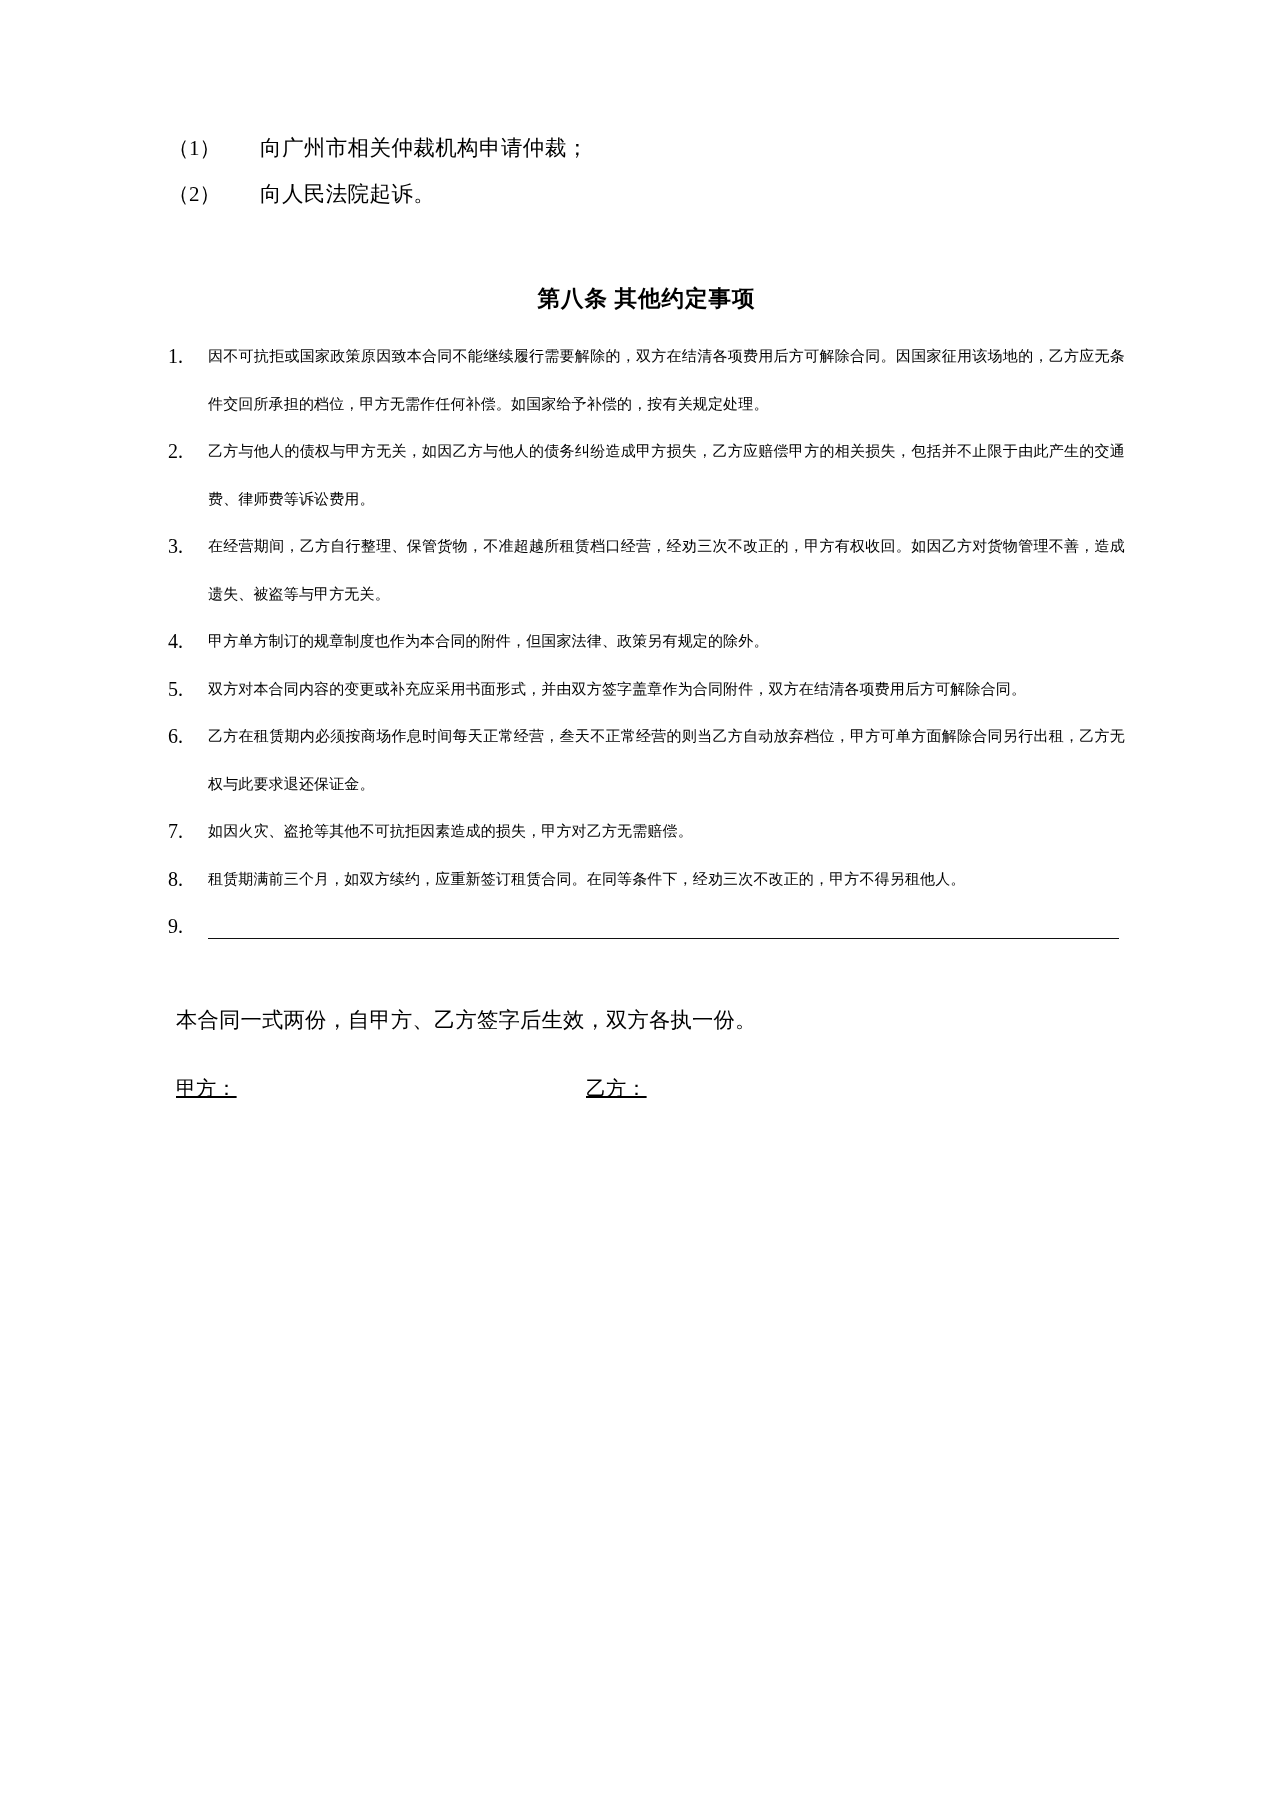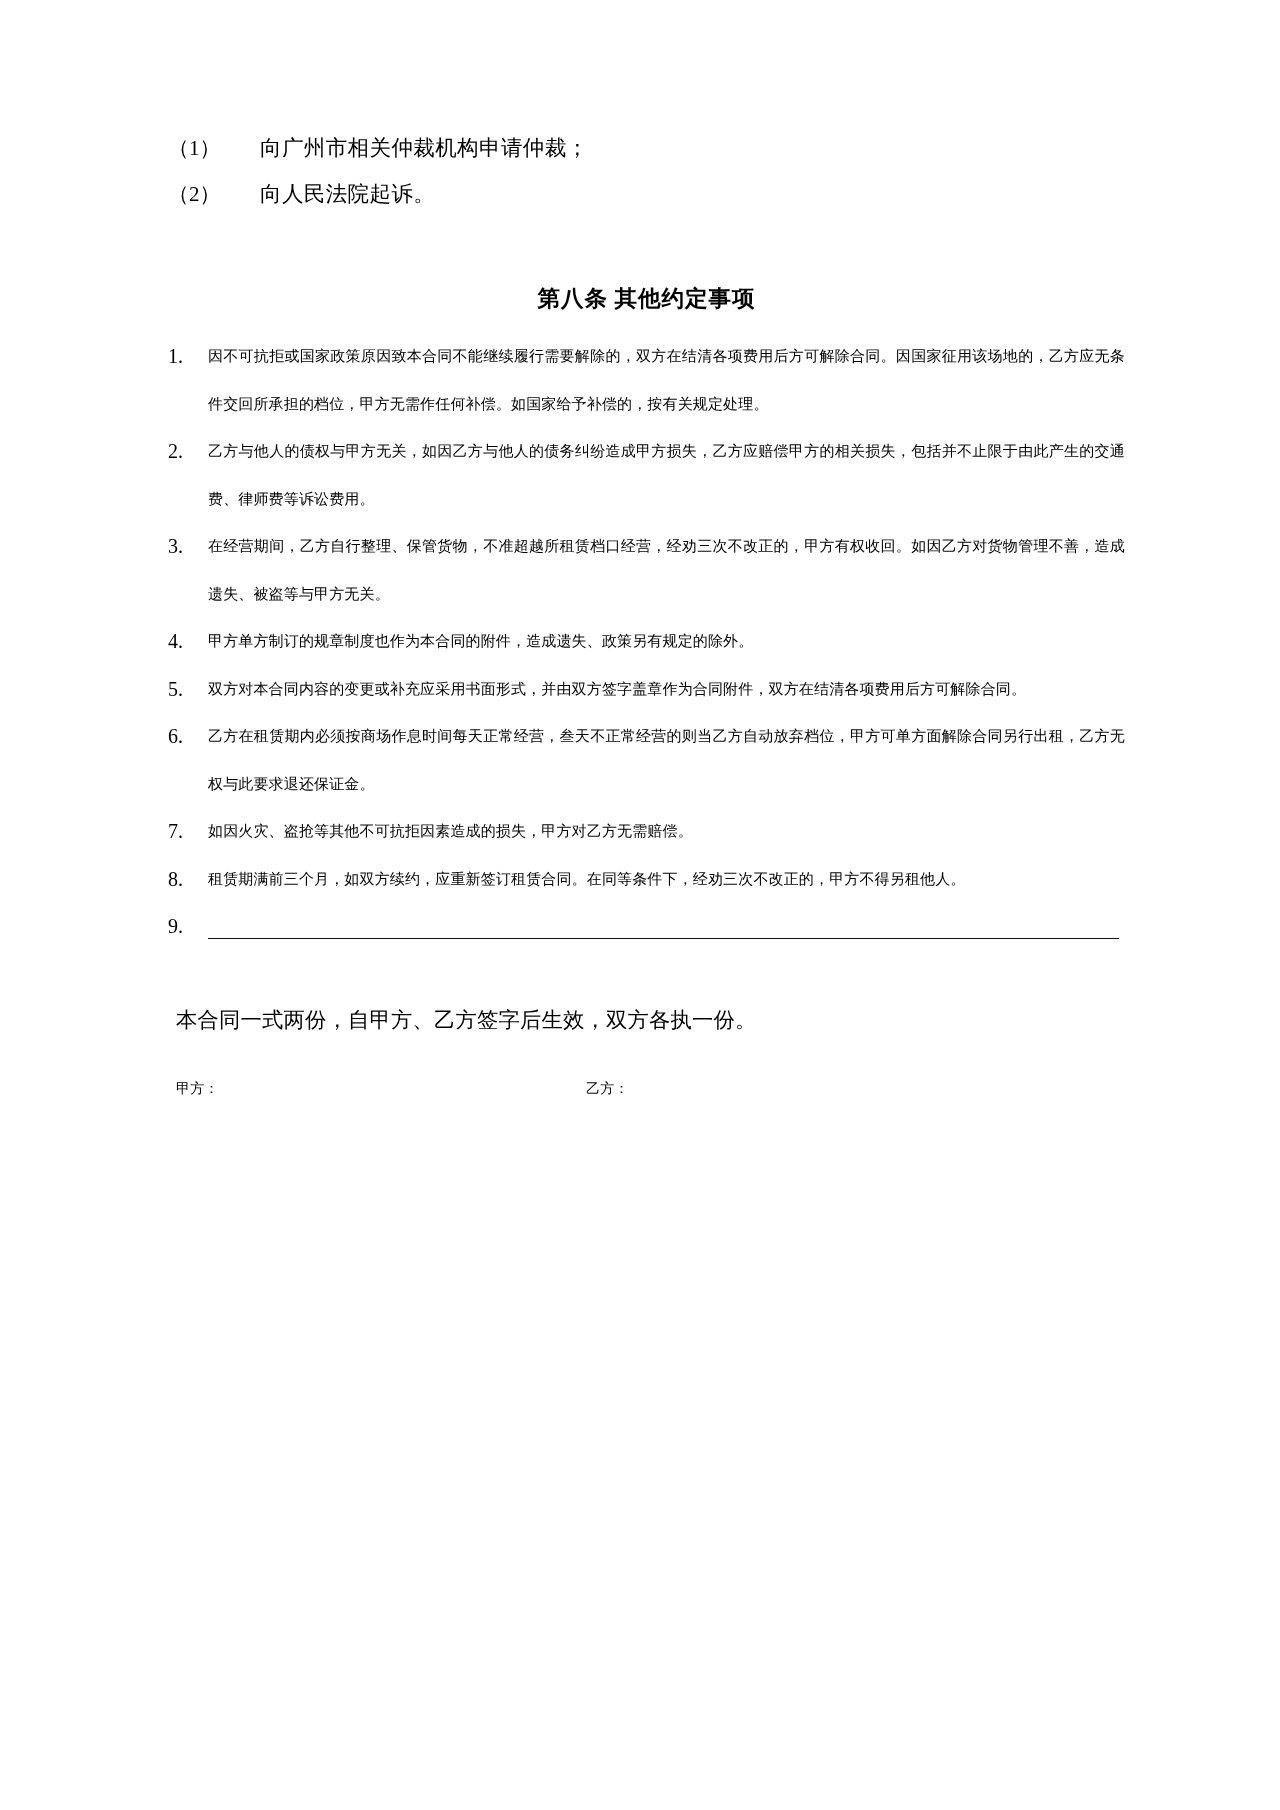--- a/index.html
+++ b/index.html
@@ -98,25 +98,26 @@
   
   .closing {
     margin-top: 46px;
     font-size: 21.3px;
     line-height: 47.5px;
     padding-left: 8px;
     letter-spacing: 0.2px;
   }
   .signature-row {
     display: flex;
-    font-size: 14px;
+    font-size: 20px;
     line-height: 47.5px;
     padding-left: 8px;
     margin-top: 2px;
     letter-spacing: 0.2px;
+    text-decoration: underline;
   }
   .signature-row .party-a {
     width: 410px;
     flex: 0 0 auto;
   }
   .signature-row .party-b {
     flex: 0 0 auto;
   }
 </style>
 </head>
@@ -145,21 +146,21 @@
     <li class="term">
       <span class="num">2.</span>
       <span class="text">乙方与他人的债权与甲方无关，如因乙方与他人的债务纠纷造成甲方损失，乙方应赔偿甲方的相关损失，包括并不止限于由此产生的交通费、律师费等诉讼费用。</span>
     </li>
     <li class="term">
       <span class="num">3.</span>
       <span class="text">在经营期间，乙方自行整理、保管货物，不准超越所租赁档口经营，经劝三次不改正的，甲方有权收回。如因乙方对货物管理不善，造成遗失、被盗等与甲方无关。</span>
     </li>
     <li class="term">
       <span class="num">4.</span>
-      <span class="text">甲方单方制订的规章制度也作为本合同的附件，造成遗失、政策另有规定的除外。</span>
+      <span class="text">甲方单方制订的规章制度也作为本合同的附件，但国家法律、政策另有规定的除外。</span>
     </li>
     <li class="term">
       <span class="num">5.</span>
       <span class="text">双方对本合同内容的变更或补充应采用书面形式，并由双方签字盖章作为合同附件，双方在结清各项费用后方可解除合同。</span>
     </li>
     <li class="term">
       <span class="num">6.</span>
       <span class="text">乙方在租赁期内必须按商场作息时间每天正常经营，叁天不正常经营的则当乙方自动放弃档位，甲方可单方面解除合同另行出租，乙方无权与此要求退还保证金。</span>
     </li>
     <li class="term">

